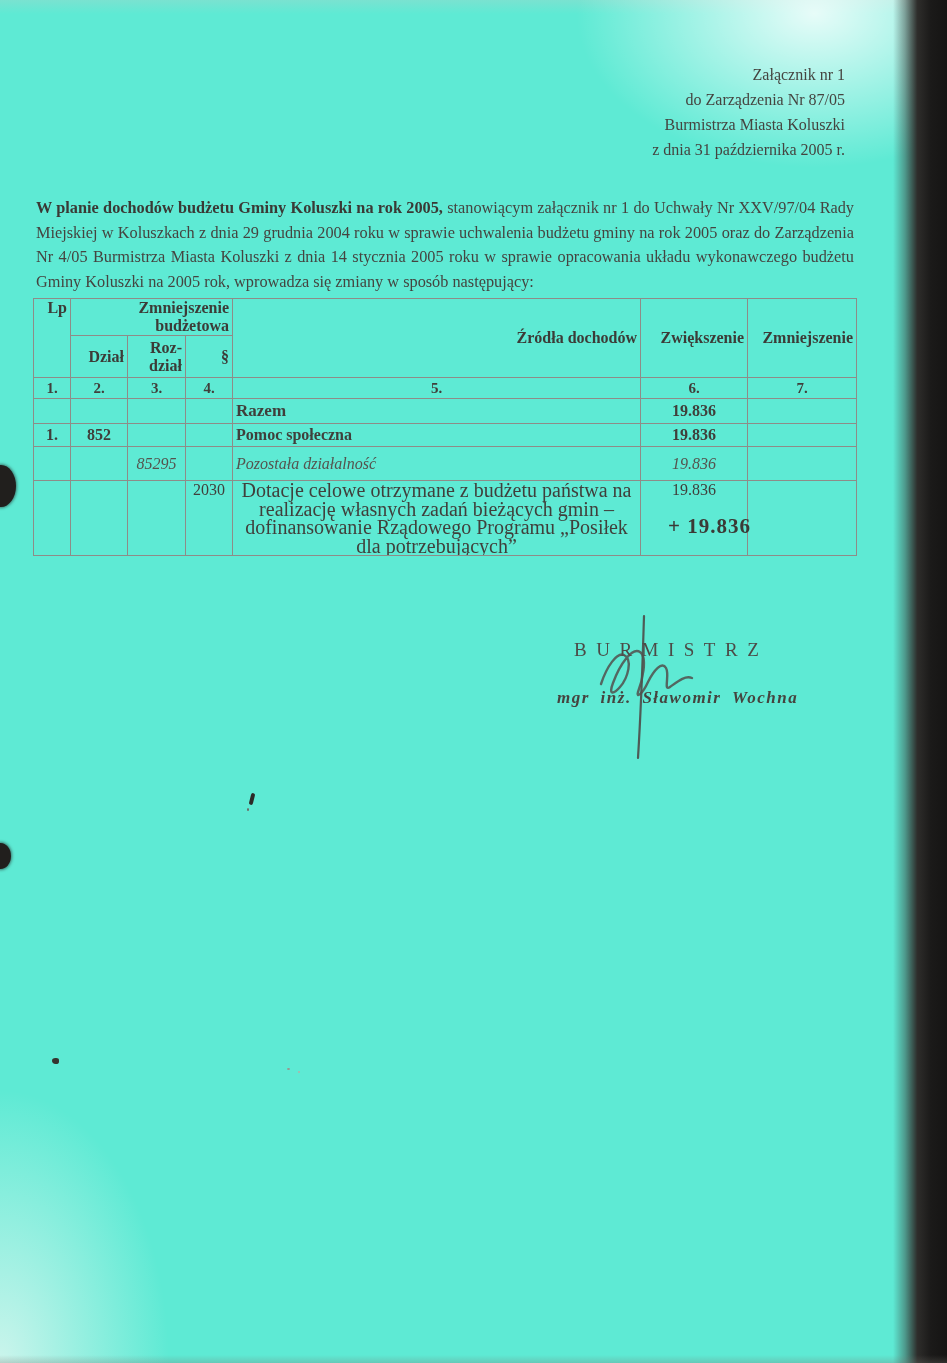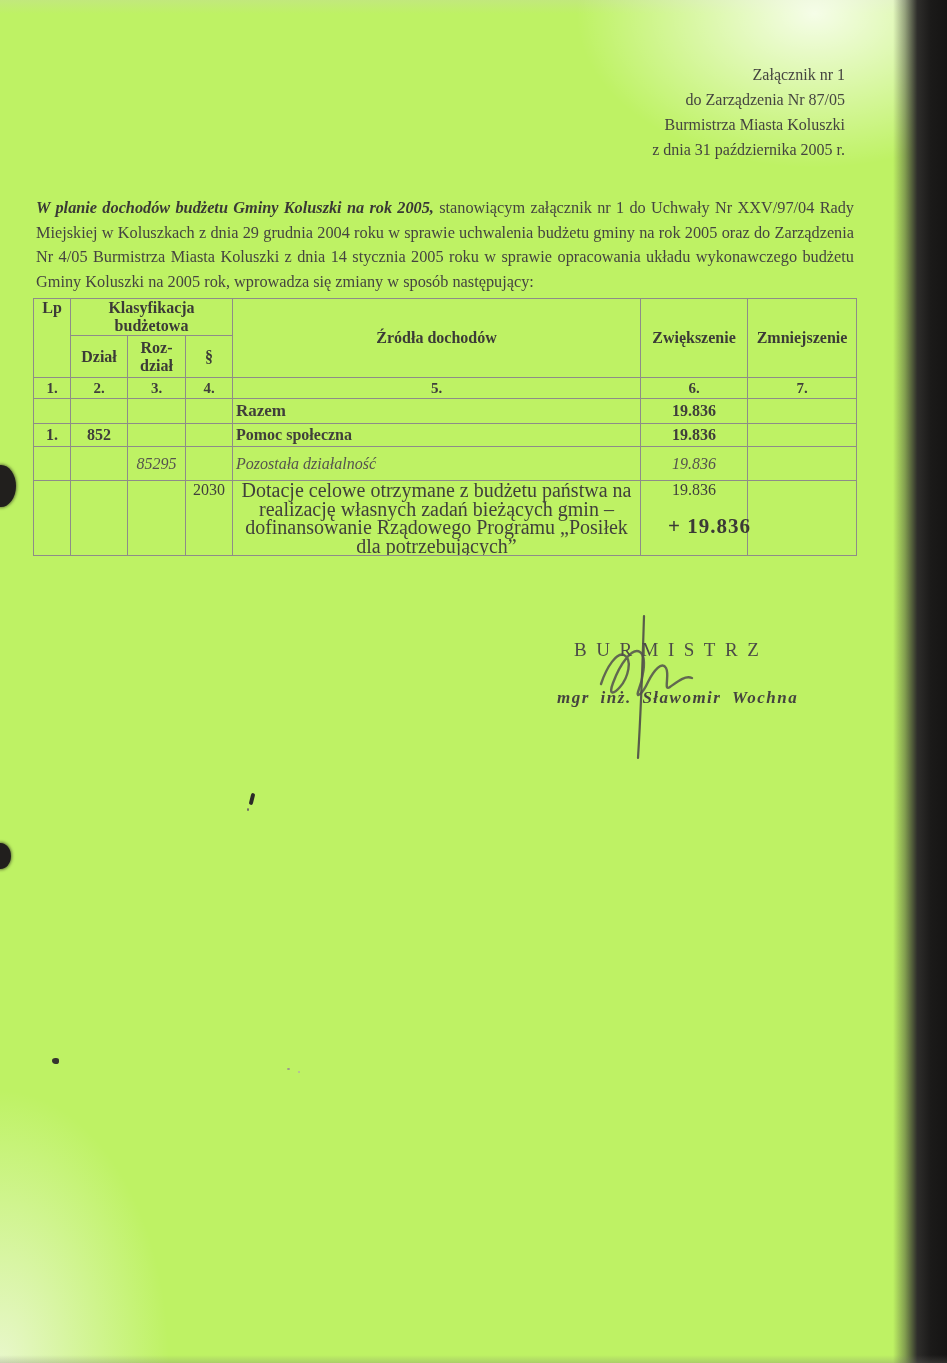--- a/index.html
+++ b/index.html
@@ -1,21 +1,21 @@
 <!DOCTYPE html>
 <html><head>
 <meta charset="utf-8">
 <style>
   html, body { margin: 0; padding: 0; background: #888; }
   #scan-page {
     position: relative;
     width: 947px;
     height: 1363px;
     margin: 0 auto;
-    background: #bef264;
+    background: #5eead4;
     overflow: hidden;
     font-family: "Liberation Serif", "DejaVu Serif", serif;
     color: #3c3b39;
   }
   
   #paper-shading {
     position: absolute; inset: 0; pointer-events: none;
     background:
       radial-gradient(ellipse 340px 220px at 86% 1%, rgba(255,255,255,0.85) 0%, rgba(255,255,255,0) 70%),
       radial-gradient(ellipse 260px 420px at 0% 100%, rgba(250,249,246,0.7) 0%, rgba(250,249,246,0) 65%),
@@ -37,32 +37,32 @@
   #attachment-header {
     position: absolute; top: 62px; right: 102px;
     text-align: right; font-size: 16px; line-height: 25px; color: #454440;
   }
 
   
   #intro-paragraph {
     position: absolute; left: 36px; top: 180px; width: 818px;
     font-size: 16.3px; line-height: 24.5px; text-align: justify; color: #454440;
   }
-  #intro-paragraph .b { font-weight: bold; color: #3a3935; font-style: italic; }
+  #intro-paragraph .b { font-weight: bold; color: #3a3935; }
 
   
   #budget-table {
     position: absolute; left: 33px; top: 298px;
     border-collapse: collapse; table-layout: fixed; width: 823px;
     font-size: 16px; color: #403f3b;
   }
   #budget-table td, #budget-table th {
     border: 1px solid #8e8c88; padding: 0 3px; overflow: hidden;
   }
-  #budget-table th { font-weight: bold; text-align: center; color: #3c3b37; font-family: Liberation Serif, serif; }
+  #budget-table th { font-weight: bold; text-align: right; color: #3c3b37; font-family: Liberation Serif, serif; }
   tr.h1 { height: 36px; }
   tr.h2 { height: 42px; }
   tr.hnum { height: 21px; }
   tr.r1 { height: 25px; }
   tr.r2 { height: 23px; }
   tr.r3 { height: 34px; }
   tr.r4 { height: 56px; }
   th.lp-cell { vertical-align: top; padding-top: 3px; }
   tr.hnum td { text-align: center; font-weight: bold; font-size: 15px; padding: 0; }
   td.src { text-align: left; padding-left: 8px; }
@@ -128,21 +128,21 @@
         <col style="width:57px">
         <col style="width:58px">
       <col style="width:47px">
         <col style="width:408px">
         <col style="width:107px">
         <col style="width:109px">
     </colgroup>
     <tbody>
       <tr class="h1">
         <th class="lp-cell" rowspan="2">Lp</th>
-        <th colspan="3">Klasyfikacja budżetowa</th>
+        <th colspan="3">Zmniejszenie budżetowa</th>
         <th rowspan="2">Źródła dochodów</th>
         <th rowspan="2">Zwiększenie</th>
         <th rowspan="2">Zmniejszenie</th>
       </tr>
       <tr class="h2">
         <th>Dział</th>
         <th>
             <div>Roz-</div>
             <div>dział</div>
           </th>

